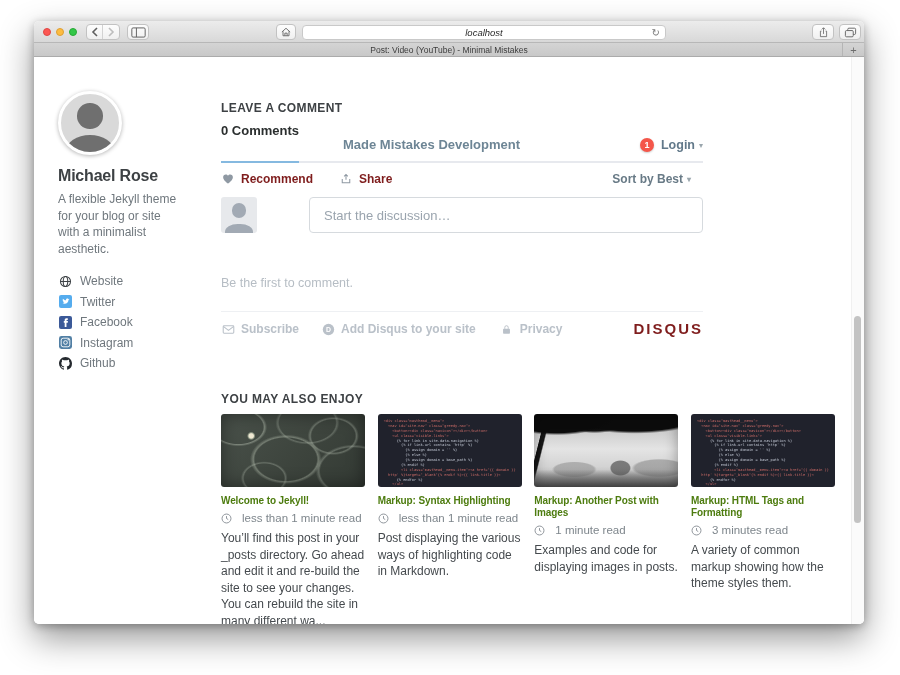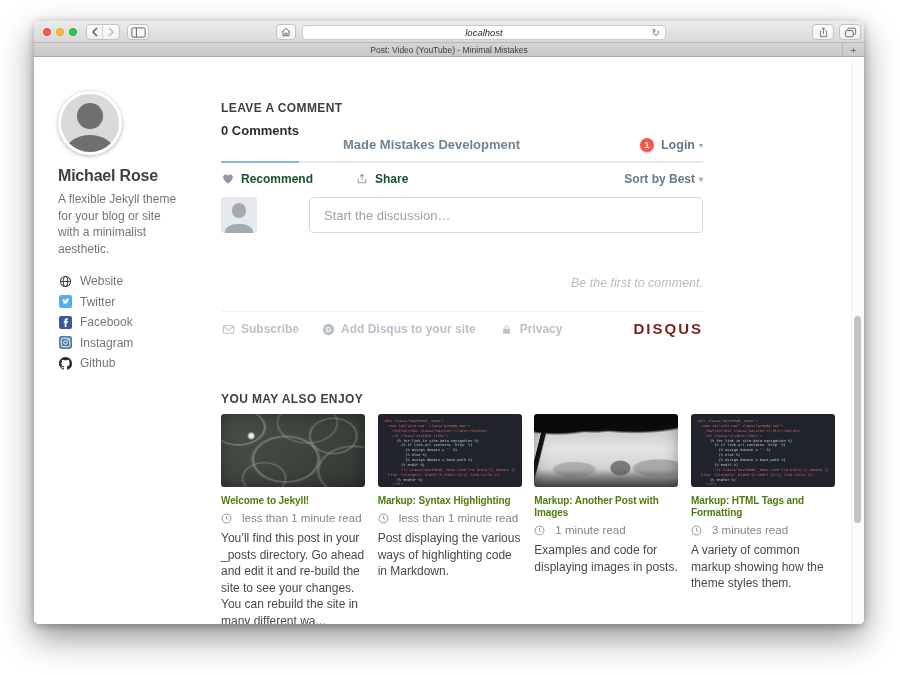--- a/index.html
+++ b/index.html
@@ -60,31 +60,31 @@
   .disqus { width:482px; }
   .disqus-tabs { margin-top:8px; display:flex; align-items:flex-end; border-bottom:2px solid #e7e9ee; position:relative; }
   .tab-count { font-size:13px; font-weight:bold; color:#2a2e2e; padding-bottom:23px; border-bottom:2px solid #85b9e0; margin-bottom:-2px; }
   .tab-community { font-size:13px; font-weight:bold; color:#6d8595; margin-left:44px; padding-bottom:9px; }
   .login-area { position:absolute; right:0; bottom:9px; display:flex; align-items:center; }
   .badge { width:14px; height:14px; border-radius:50%; background:#f4564a; color:#fff; font-size:9px; font-weight:bold;
     display:flex; align-items:center; justify-content:center; box-shadow:0 1px 2px rgba(0,0,0,.2); }
   .login-label { margin-left:7px; font-size:12.5px; font-weight:bold; color:#62798a; }
   .caret { font-size:8px; color:#9aa6ad; margin-left:4px; }
   .actions-row { margin-top:9px; display:flex; align-items:center; position:relative; height:14px; }
-  .action { display:flex; align-items:flex-end; font-size:12px; font-weight:bold; color:#14532d; margin-right:42px; }
+  .action { display:flex; align-items:flex-end; font-size:12px; font-weight:bold; color:#7f1d1d; margin-right:26px; }
   .action .li-icon { margin-right:6px; }
-  .sort { position:absolute; right:0; font-size:12px; font-weight:bold; color:#687a86; display:flex; align-items:center; }
+  .sort { position:absolute; right:12px; font-size:12px; font-weight:bold; color:#687a86; display:flex; align-items:center; }
   .composer { margin-top:11px; display:flex;gap:46px; }
   .disqus-avatar { width:36px; height:36px; background:#e7e9ec; border-radius:3px; position:relative; overflow:hidden; flex:none; }
   .disqus-avatar .head { position:absolute; left:50%; top:17%; width:40%; height:40%; margin-left:-20%; border-radius:50%; background:#a2aab4; }
   .disqus-avatar .body { position:absolute; left:50%; bottom:-22%; width:78%; height:48%; margin-left:-39%; border-radius:45%; background:#a2aab4; }
   .comment-input { margin-left:6px; width:440px; height:36px; border:1px solid #d6dade; border-radius:4px;
     font-family:"Liberation Sans",sans-serif; font-size:13px; color:#2a2e2e; padding:0 14px; outline:none; }
   .comment-input::placeholder { color:#9aa4ae; }
-  .empty-msg { margin-top:43px; text-align:right; font-size:12.5px; color:#b6bdc4;font-style:italic; }
+  .empty-msg { margin-top:43px; text-align:left; font-size:12.5px; color:#b6bdc4; }
   .disqus-footer { margin-top:21px; border-top:1px solid #eef0f3; padding-top:10px; display:flex; align-items:center; position:relative; }
   .foot-link { display:flex; align-items:center; font-size:12px; font-weight:bold; color:#bac1c9; margin-right:22px; }
   .foot-link .li-icon { margin-right:6px; }
   .foot-link.adddisqus { margin-right:24px; }
   .disqus-logo { position:absolute; right:0; top:8px; font-size:15px; font-weight:bold; letter-spacing:2px; color:#7f1d1d; }
 
   
   .related-heading { margin-top:56px; }
   .cards-row { margin-top:8px; display:flex; justify-content:space-between; width:614px; }
   .card { width:144px; }

